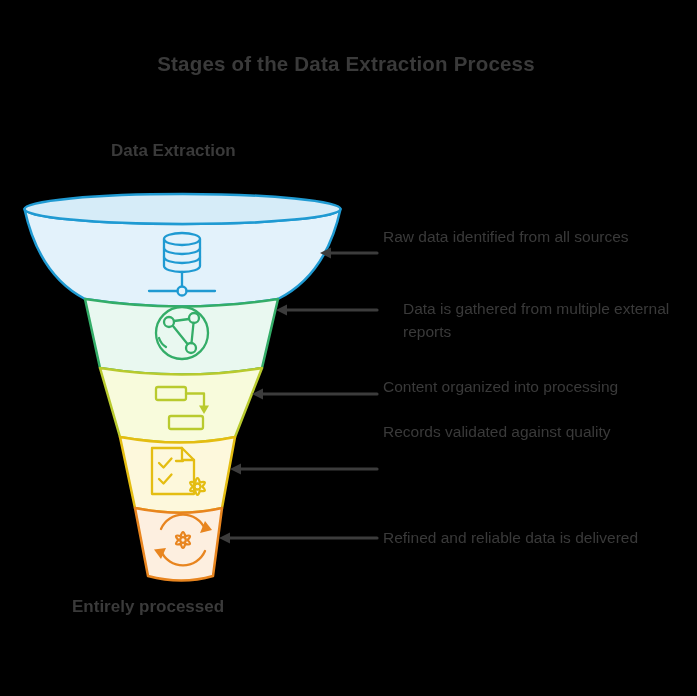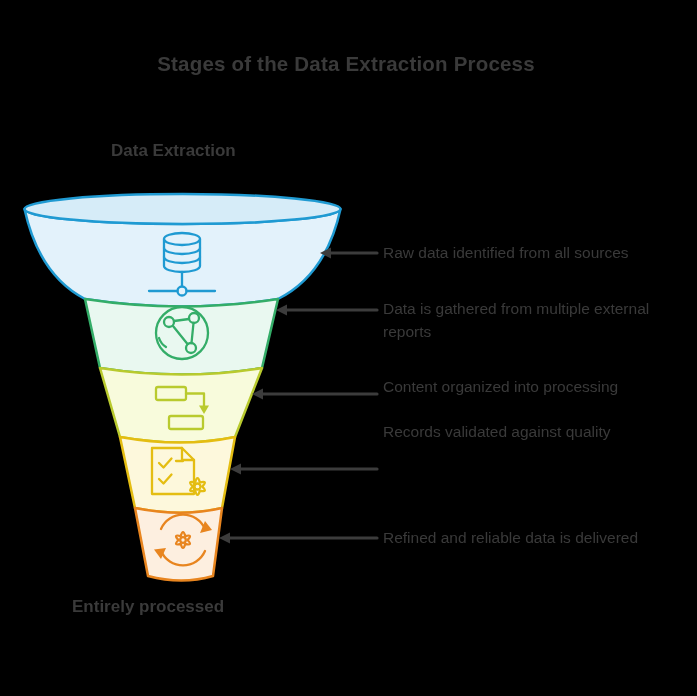--- a/index.html
+++ b/index.html
@@ -29,22 +29,22 @@
     line-height: 22px;
     color: var(--text-color, #3a3a3a);
   }
   .right-label {
     left: 383px; width: 292px;
     font-size: 15.5px; font-weight: 400;
     line-height: 23px;
     color: var(--text-color, #3a3a3a);
   }
   .right-label span { display: block; }
-  #label-1 { top: 241px; }
-  #label-2 { top: 297px; }
+  #label-1 { top: 225px; }
+  #label-2 { top: 297px; margin-left: 20px; }
   #label-3 { top: 375px; }
   #label-4 { top: 420px; }
   #label-5 { top: 526px; }
   svg#funnel-svg { top: 0; left: 0; }
 </style>
 </head>
 <body style="background: rgb(0, 0, 0);">
 
 <div id="diagram-title" class="abs">Stages of the Data Extraction Process</div>
 

